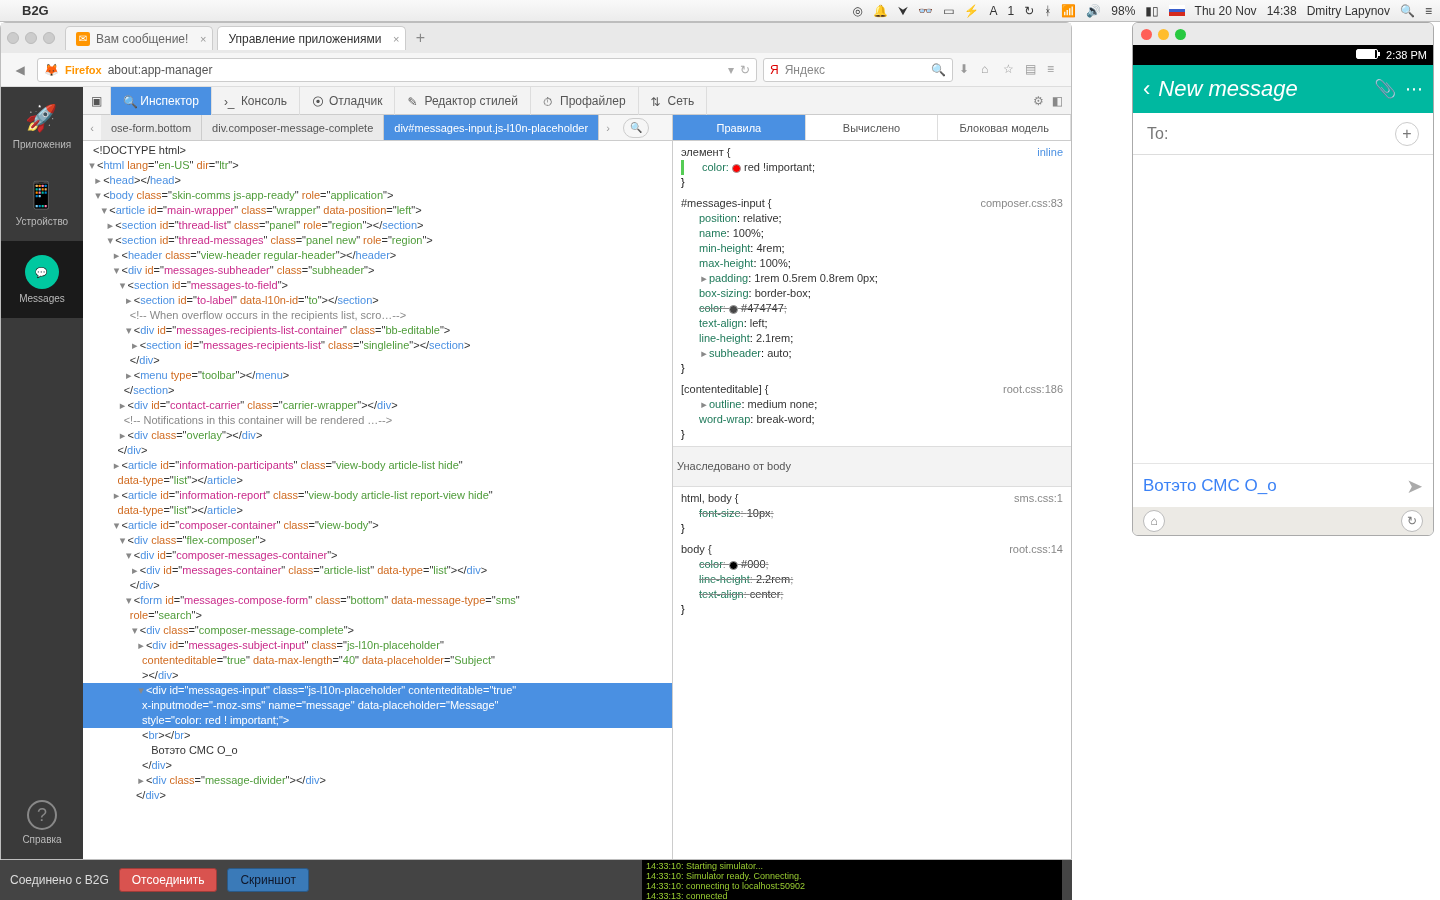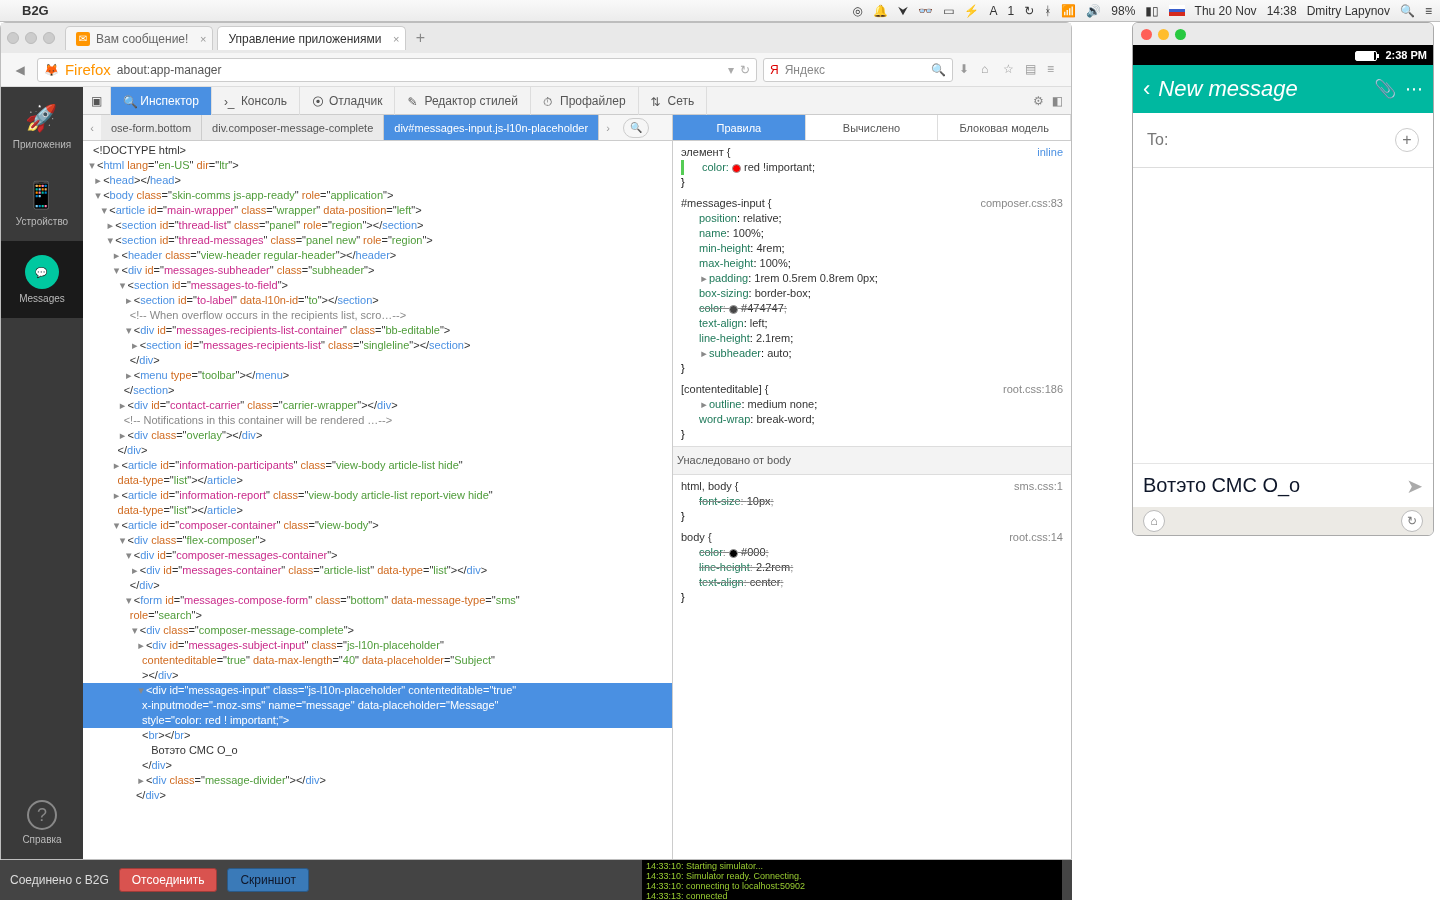--- a/index.html
+++ b/index.html
@@ -19,21 +19,21 @@
 .traffic span{width:12px;height:12px;border-radius:50%;background:#ccc;border:1px solid #bbb}
 .tab{background:#f6f6f6;border:1px solid #ccc;border-bottom:none;border-radius:5px 5px 0 0;padding:4px 24px 4px 10px;margin-right:4px;font-size:12px;color:#666;position:relative;display:flex;align-items:center;gap:6px;height:24px}
 .tab.active{background:#fff;color:#333}
 .tab .x{position:absolute;right:6px;color:#999;font-size:11px}
 .tab .favicon{width:14px;height:14px;background:#ff9500;border-radius:2px;display:flex;align-items:center;justify-content:center;color:#fff;font-size:10px}
 .addtab{width:20px;height:20px;display:flex;align-items:center;justify-content:center;color:#888;font-size:16px}
 
 #urlbar-row{height:34px;background:#f6f6f6;display:flex;align-items:center;padding:0 8px;gap:6px;border-bottom:1px solid #ddd}
 .navbtn{width:22px;height:22px;border-radius:3px;display:flex;align-items:center;justify-content:center;color:#888}
 #urlbar{flex:1;height:24px;background:#fff;border:1px solid #ccc;border-radius:3px;display:flex;align-items:center;padding:0 6px;font-size:12px;color:#555;gap:6px}
-#urlbar .fx{color:#ff9500;font-weight:normal;font-size:15px}
+#urlbar .fx{color:#ff9500;font-weight:bold;font-size:11px}
 #searchbar{width:190px;height:24px;background:#fff;border:1px solid #ccc;border-radius:3px;display:flex;align-items:center;padding:0 6px;font-size:12px;color:#888;gap:6px}
 .tbicon{width:16px;height:16px;color:#999}
 
 
 #content{flex:1;display:flex;overflow:hidden}
 
 
 #leftrail{width:82px;background:#3a3a3a;color:#bbb;display:flex;flex-direction:column;font-size:10px}
 .rail-item{display:flex;flex-direction:column;align-items:center;gap:4px;padding:14px 0;cursor:pointer}
 .rail-item.active{background:#1a1a1a}
@@ -72,49 +72,49 @@
 #rules-tabs{height:26px;display:flex;border-bottom:1px solid #ccc;font-size:11px}
 .rtab{flex:1;display:flex;align-items:center;justify-content:center;color:#555;border-right:1px solid #ddd;cursor:pointer}
 .rtab.active{background:#4a90e2;color:#fff}
 #rules-body{flex:1;overflow:auto;font-family:Menlo,Consolas,monospace;font-size:11px;line-height:15px;padding:4px 8px}
 .rule-sel{color:#333}
 .rule-file{float:right;color:#888}
 .prop{padding-left:18px}
 .prop .pn{color:#1f7a5a}.prop .pv{color:#333}
 .stk{text-decoration:line-through;color:#888}
 .swatch{width:9px;height:9px;border-radius:50%;display:inline-block;border:1px solid #999;vertical-align:middle}
-.inherit-hdr{background:#f3f3f3;border-top:1px solid #ddd;border-bottom:1px solid #ddd;padding:6px 4px;color:#555;margin:4px -8px}
+.inherit-hdr{background:#f3f3f3;border-top:1px solid #ddd;border-bottom:1px solid #ddd;padding:12px 4px;color:#555;margin:4px -8px}
 .inline-hdr{color:#4a90e2;float:right}
 
 
 #statusbar{position:absolute;bottom:0;left:0;width:1072px;height:40px;background:#444;display:flex;align-items:center;padding:0 10px;gap:10px;color:#ddd;font-size:12px}
 .sbtn{padding:4px 12px;border-radius:3px;font-size:12px;cursor:pointer}
 .sbtn.red{background:#d9534f;color:#fff;border:1px solid #a03c39}
 .sbtn.blue{background:#3a7ab8;color:#0f172a;border:1px solid #2a5a88}
 #logpane{margin-left:auto;width:420px;height:40px;background:#000;color:#9acd32;font-family:Menlo,monospace;font-size:9px;line-height:10px;overflow:hidden;padding:1px 4px}
 
 
 #phone{position:absolute;top:22px;right:6px;width:302px;height:514px;background:#fff;border:1px solid #aaa;border-radius:6px;display:flex;flex-direction:column;overflow:hidden}
 .phone-traffic{height:22px;background:#eaeaea;display:flex;align-items:center;gap:6px;padding:0 8px}
 .pt{width:11px;height:11px;border-radius:50%}
 .pt.r{background:#ff5f57}.pt.y{background:#ffbd2e}.pt.g{background:#28c940}
 #phone-status{height:20px;background:#000;color:#fff;font-size:11px;display:flex;align-items:center;padding:0 6px}
-#phone-status .r{margin-left:auto;display:flex;gap:8px;align-items:flex-end;font-weight:bold}
+#phone-status .r{margin-left:auto;display:flex;gap:8px;align-items:flex-start;font-weight:normal}
 .battery{width:22px;height:10px;border:1px solid #fff;border-radius:2px;position:relative}
 .battery::after{content:"";position:absolute;right:-3px;top:2px;width:2px;height:4px;background:#fff}
 .battery .f{background:#fff;height:100%;width:90%}
 #phone-header{height:48px;background:#00b8a0;color:#fff;display:flex;align-items:center;padding:0 10px;gap:8px;font-style:italic;font-size:22px}
 #phone-header .back{font-size:22px;font-style:normal}
 #phone-header .title{flex:1}
 #phone-header .ico{font-size:18px;font-style:normal}
-#phone-to{height:55px;border-bottom:1px solid #ddd;display:flex;align-items:center;padding:0 14px;color:#777;font-size:16px}
+#phone-to{height:42px;border-bottom:1px solid #ddd;display:flex;align-items:center;padding:0 14px;color:#777;font-size:16px}
 #phone-to .plus{margin-left:auto;width:24px;height:24px;border:1px solid #ccc;border-radius:50%;display:flex;align-items:center;justify-content:center;color:#777}
 #phone-body{flex:1}
 #phone-compose{height:44px;border-top:1px solid #e5e5e5;display:flex;align-items:center;padding:0 10px}
-#phone-compose .txt{flex:1;color:#0f172a;font-size:20px}
+#phone-compose .txt{flex:1;color:#3b82f6;font-size:17px}
 #phone-compose .send{color:#aaa;font-size:20px}
 #phone-bottom{height:28px;background:#eceae5;display:flex;align-items:center;padding:0 10px}
 .pcircle{width:22px;height:22px;border:1px solid #bbb;border-radius:50%;display:flex;align-items:center;justify-content:center;color:#777;background:#fff}
 #phone-bottom .r{margin-left:auto}
 </style>
 </head>
 <body>
 
 <div id="menubar">
   <div class="left">

